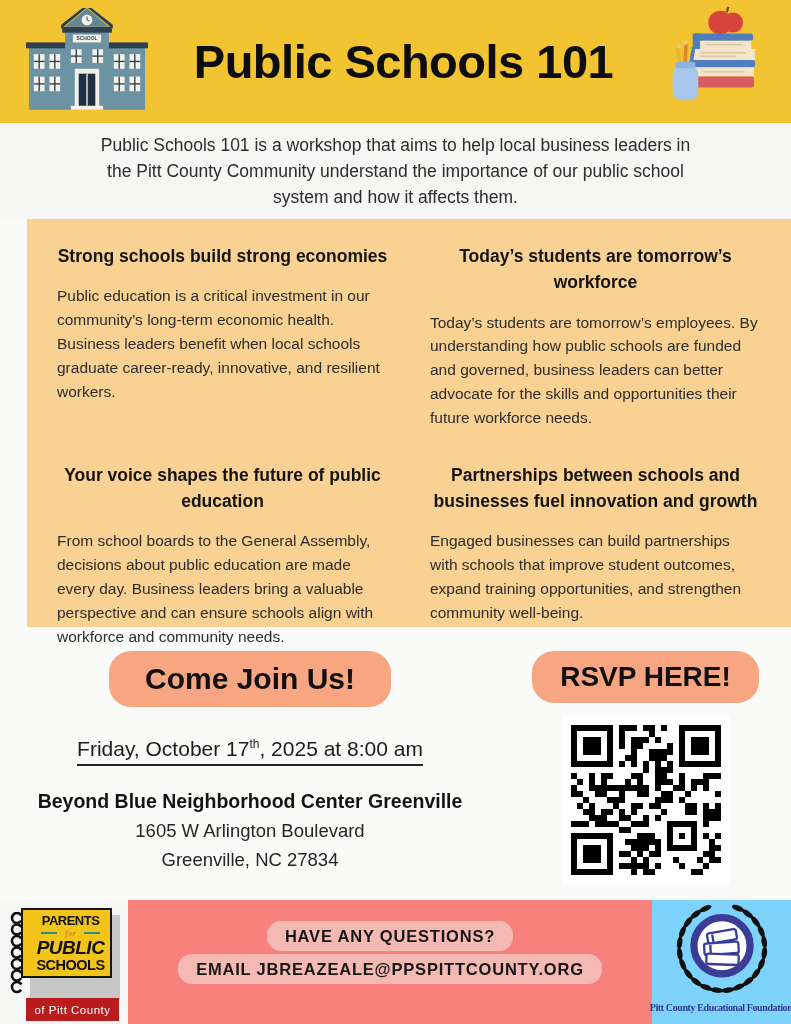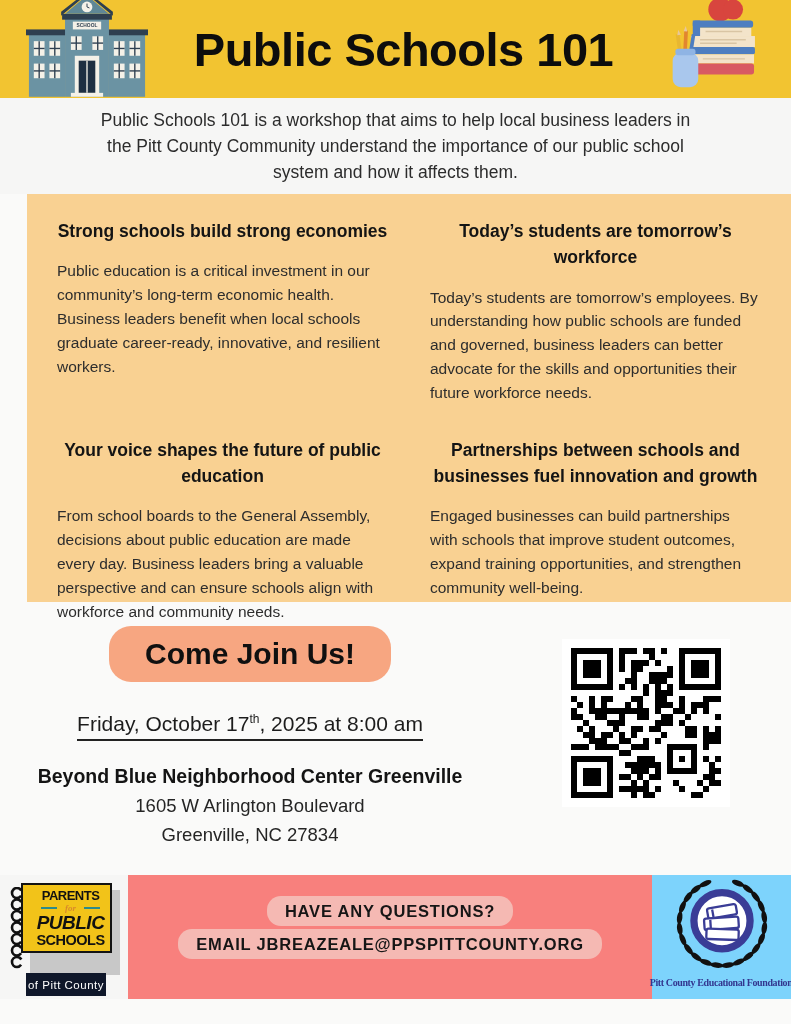--- a/index.html
+++ b/index.html
@@ -4,21 +4,21 @@
 <style>
   * { margin:0; padding:0; box-sizing:border-box; }
   html,body { background:#e8e8e8; }
   .flyer {
     width:791px; height:1024px; margin:0 auto; position:relative;
     background:#FAFAF9; overflow:hidden;
     font-family:"Liberation Sans", sans-serif; color:#222;
   }
   
   .banner {
-    height:98px; background:#F2C431; display:flex;
+    height:123px; background:#F2C431; display:flex;
     align-items:center; justify-content:space-between; padding:0 26px;
   }
   .banner h1 {
     font-size:47px; font-weight:800; color:#0d0d0d; letter-spacing:-0.5px;
     flex:1; text-align:center; padding-right:10px;
   }
   .banner-icon { flex:0 0 auto; }
   
   .intro {
     height:96px; background:#F6F6F5; display:flex;
@@ -77,22 +77,22 @@
     padding-left:8px;
   }
   .pps-yellow .l1 { font-size:13px; font-weight:900; color:#111; letter-spacing:-0.5px; }
   .pps-for { display:flex; align-items:center; gap:8px; margin:0; }
   .pps-for .rule { width:16px; height:2px; background:#2E8B8B; }
   .pps-for .for  { font-family:"Liberation Serif", serif; font-style:italic; font-size:9px; color:#D98A2B; font-weight:700; }
   .pps-yellow .l3 { font-size:19px; font-weight:900; color:#111; letter-spacing:-0.5px; line-height:1;font-style:italic; }
   .pps-yellow .l4 { font-size:14.5px; font-weight:900; color:#111; letter-spacing:-0.5px; }
   .pps-coils { position:absolute; left:8px; top:12px; }
   .pps-red {
-    position:absolute; left:26px; top:98px; width:80px; height:23px;
-    background:#0f172a; color:#fff; font-size:11.5px; letter-spacing:0.5px;
+    position:absolute; left:26px; top:98px; width:93px; height:23px;
+    background:#b91c1c; color:#fff; font-size:11.5px; letter-spacing:0.5px;
     display:flex; align-items:center; justify-content:center;
   }
   
   .pcef-caption {
     font-family:"Liberation Serif", serif; font-weight:700; font-size:10.5px;
     color:#33368F; letter-spacing:-0.4px; white-space:nowrap;
     transform:scaleX(0.95); margin-top:-2px;
   }
 </style>
 </head>
@@ -224,20 +224,21 @@
     <div class="invite-left">
       <button class="pill join-pill">Come Join Us!</button>
       <div class="date-line">
         <span class="u"><span>Friday, October 17</span><sup>th</sup><span>, 2025 at 8:00 am</span></span>
       </div>
       <div class="venue">Beyond Blue Neighborhood Center Greenville</div>
       <div class="addr">1605 W Arlington Boulevard</div>
       <div class="addr">Greenville, NC 27834</div>
     </div>
     <div class="invite-right">
+      <button class="pill rsvp-pill">RSVP HERE!</button>
       <div class="qr-card">
         <svg id="qr-svg" width="150" height="150" viewBox="0 0 25 25" shape-rendering="crispEdges">
             <rect x="0" y="0" width="25" height="25" fill="#fff"></rect>
             <rect x="0" y="0" width="1" height="1" fill="#000"></rect>
             <rect x="1" y="0" width="1" height="1" fill="#000"></rect>
             <rect x="2" y="0" width="1" height="1" fill="#000"></rect>
             <rect x="3" y="0" width="1" height="1" fill="#000"></rect>
             <rect x="4" y="0" width="1" height="1" fill="#000"></rect>
             <rect x="5" y="0" width="1" height="1" fill="#000"></rect>
             <rect x="6" y="0" width="1" height="1" fill="#000"></rect>

